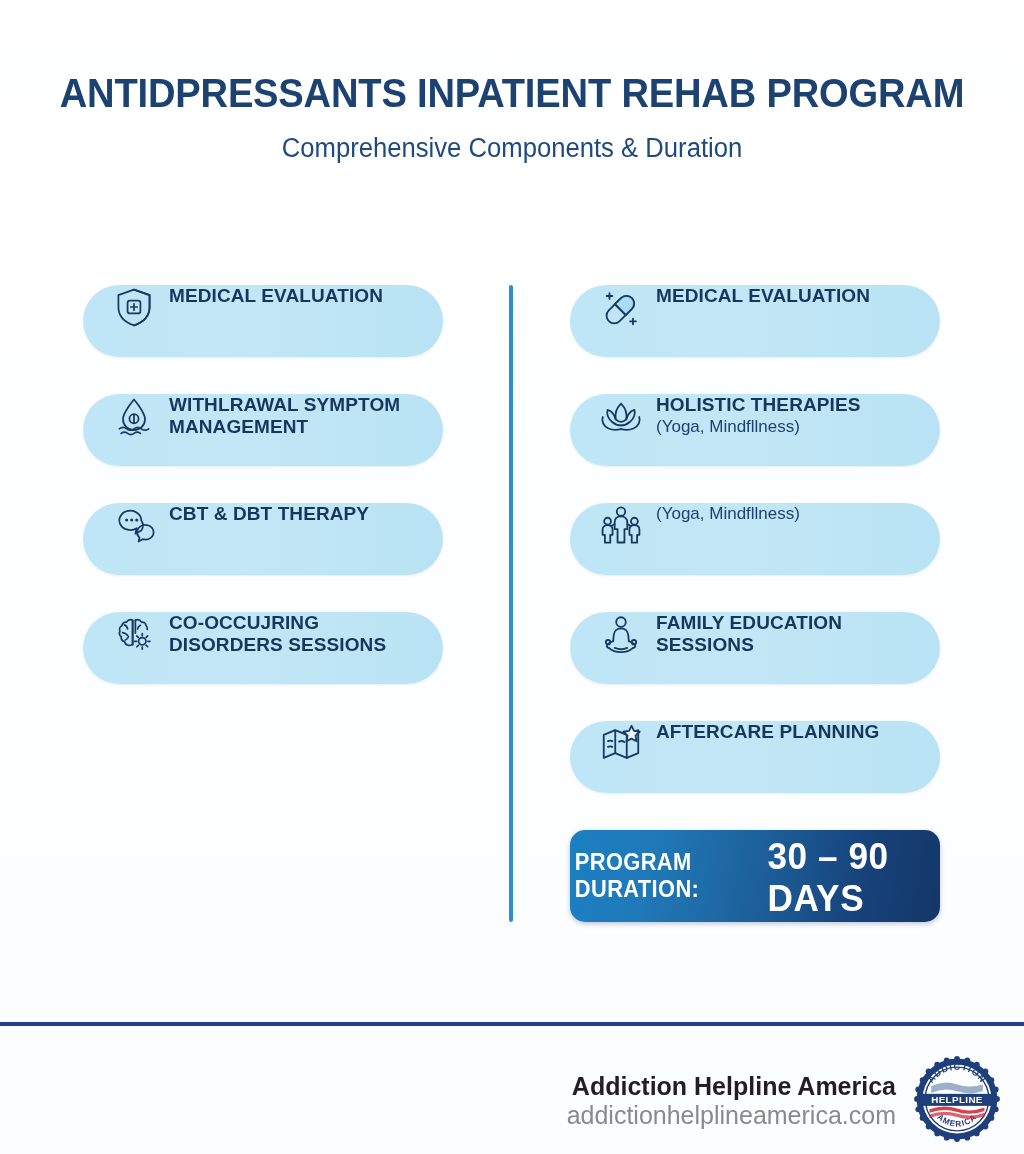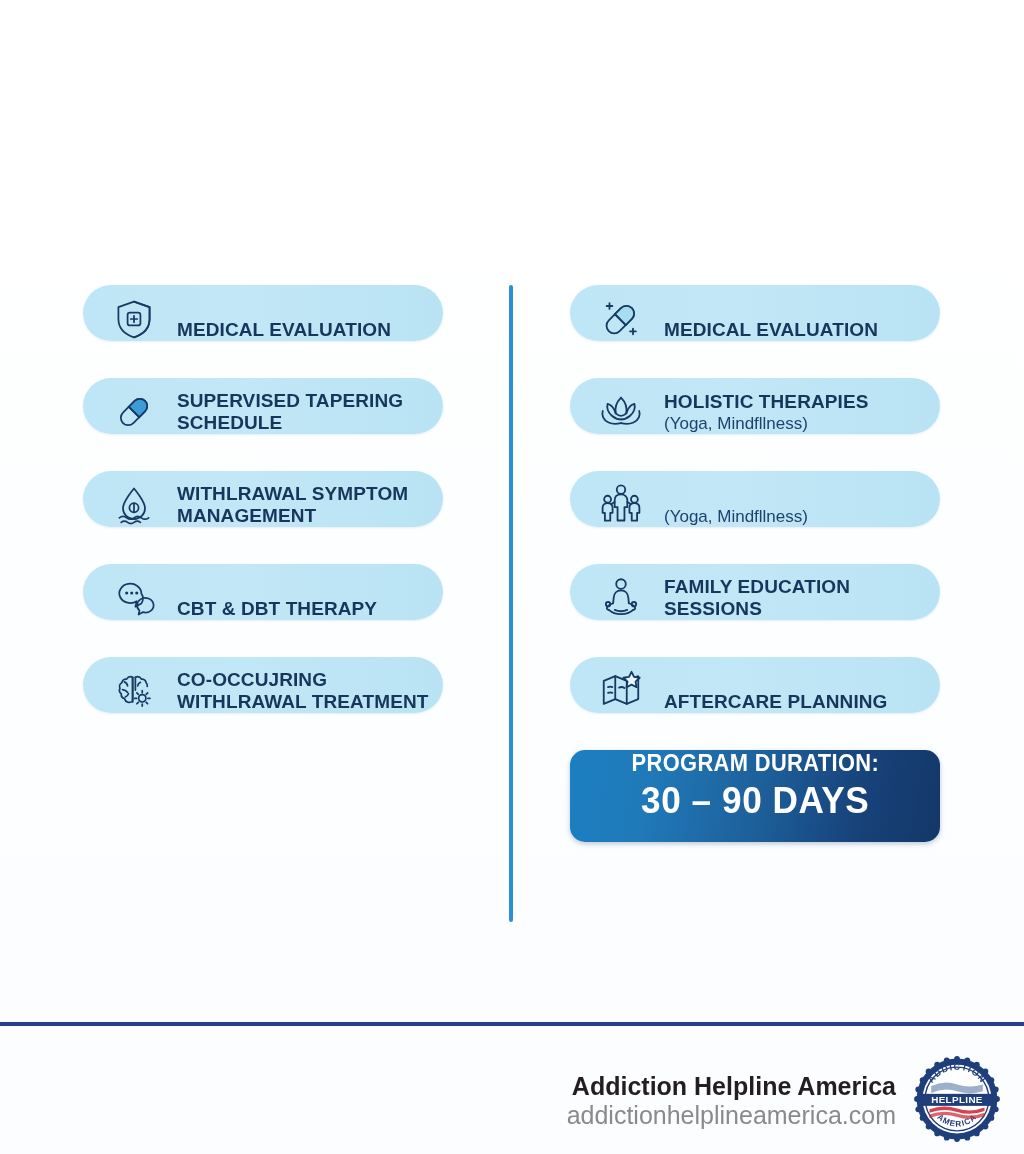--- a/index.html
+++ b/index.html
@@ -34,27 +34,26 @@
 
   
   .columns{position:absolute;left:0;top:285px;width:1024px;height:645px;}
   .vdivider{position:absolute;left:509px;top:0;width:4px;height:637px;background:#2b8fd4;border-radius:2px;}
   .col{position:absolute;top:0;}
   .col-left{left:83px;width:360px;}
   .col-right{left:570px;width:370px;}
 
   .pill{
     position:relative;
-    height:56px;
+    height:72px;
     margin-bottom:37px;
     border-radius:36px;
     background:linear-gradient(90deg,#bfe6f6 0%,#c2e7f6 45%,#b9e3f4 100%);
-    display:flex;align-items:flex-end;
+    display:flex;align-items:flex-start;
     box-shadow:0 1px 2px rgba(120,170,200,0.18);
-    gap:8px;
   }
   .pill .ico{
     width:62px;min-width:62px;
     margin-left:20px;
     display:flex;align-items:center;justify-content:center;
     color:#173a63;
   }
   .pill .txt{
     margin-left:4px;padding-right:14px;
     color:#17365c;
@@ -69,21 +68,21 @@
     color:#1c4270;
   }
   .t-subonly{
     font-size:17px;line-height:21px;font-weight:normal;color:#1c4270;
   }
 
   
   .duration{
     position:relative;height:92px;border-radius:15px;
     background:linear-gradient(100deg,#1b7fc1 0%,#2079b8 22%,#1d5f99 52%,#17427a 78%,#143768 100%);
-    display:flex;flex-direction:column;align-items:center;justify-content:flex-start;
+    display:flex;align-items:center;justify-content:center;
     box-shadow:0 2px 5px rgba(25,60,110,0.28);
     margin-top:16px;
   }
   .dur-label{
     font-family:"Liberation Sans Narrow","Liberation Sans",sans-serif;
     font-size:23px;font-weight:bold;color:#ffffff;letter-spacing:0.4px;
     transform:scaleX(0.95);
   }
   .dur-value{
     font-family:"Liberation Sans Narrow","Liberation Sans",sans-serif;
@@ -97,49 +96,39 @@
   .foot-text{text-align:right;margin-right:18px;}
   .brand{font-size:25px;font-weight:bold;color:#231f20;line-height:30px;}
   .site{font-size:25px;color:#8a8a8d;line-height:24px;margin-top:2px;}
   .seal{width:86px;height:86px;position:relative;}
 </style>
 </head>
 <body>
 
 <div class="page">
 
+  <div class="header">
+    <div class="title">ANTIDPRESSANTS INPATIENT REHAB PROGRAM</div>
+    <div class="subtitle">Comprehensive Components &amp; Duration</div>
+  </div>
 
   <div class="columns">
     <div class="vdivider"></div>
     <div class="col col-left" id="col-left">
         <div class="pill">
           <div class="ico">
             <svg viewBox="0 0 48 48" width="44" height="44">
               <path fill="none" stroke="currentColor" stroke-width="1.9" stroke-linecap="round" stroke-linejoin="round" d="M24 5 L41 11 v13 c0 11-8 17-17 20 -9-3-17-9-17-20 V11 Z"></path>
               <path fill="none" stroke="currentColor" stroke-width="1.9" stroke-linecap="round" stroke-linejoin="round" d="M24 5 L41 11 v13 c0 11-8 17-17 20"></path>
               <rect fill="none" stroke="currentColor" stroke-width="1.9" stroke-linecap="round" stroke-linejoin="round" x="17" y="17" width="14" height="14" rx="2.5"></rect>
               <path fill="none" stroke="currentColor" stroke-width="1.9" stroke-linecap="round" stroke-linejoin="round" d="M24 20.5 v7 M20.5 24 h7"></path>
             </svg>
           </div>
           <div class="txt">
             <div class="t-main">MEDICAL EVALUATION</div>
-          </div>
-        </div>
-        <div class="pill">
-          <div class="ico">
-            <svg viewBox="0 0 48 48" width="44" height="44">
-              <g transform="rotate(-45 24 24)">
-                <rect fill="none" stroke="currentColor" stroke-width="1.9" stroke-linecap="round" stroke-linejoin="round" x="7" y="16" width="34" height="16" rx="8"></rect>
-                <path d="M24 16 h9 a8 8 0 0 1 8 8 a8 8 0 0 1 -8 8 h-9 Z" fill="#3c9dd6" stroke="#173a63" stroke-width="1.9"></path>
-                <path fill="none" stroke="currentColor" stroke-width="1.9" stroke-linecap="round" stroke-linejoin="round" d="M24 16 v16"></path>
-              </g>
-            </svg>
-          </div>
-          <div class="txt">
-            <div class="t-main">SUPERVISED TAPERING SCHEDULE</div>
           </div>
         </div>
         <div class="pill">
           <div class="ico">
             <svg viewBox="0 0 48 48" width="44" height="44">
               <path fill="none" stroke="currentColor" stroke-width="1.9" stroke-linecap="round" stroke-linejoin="round" d="M24 6 C24 6 12 20 12 27.5 A12 12 0 0 0 36 27.5 C36 20 24 6 24 6 Z"></path>
               <circle fill="none" stroke="currentColor" stroke-width="1.9" stroke-linecap="round" stroke-linejoin="round" cx="24" cy="27" r="5"></circle>
               <path fill="none" stroke="currentColor" stroke-width="1.9" stroke-linecap="round" stroke-linejoin="round" d="M24 22.5 v9"></path>
               <path fill="none" stroke="currentColor" stroke-width="1.9" stroke-linecap="round" stroke-linejoin="round" d="M8 38 q4 -3 8 0 t8 0 t8 0 t8 0"></path>
               <path fill="none" stroke="currentColor" stroke-width="1.9" stroke-linecap="round" stroke-linejoin="round" d="M10 43 q3.5 -2.6 7 0 t7 0 t7 0"></path>
@@ -172,21 +161,21 @@
               <path fill="none" stroke="currentColor" stroke-width="1.9" stroke-linecap="round" stroke-linejoin="round" d="M25.5 9 v14"></path>
               <path fill="none" stroke="currentColor" stroke-width="1.9" stroke-linecap="round" stroke-linejoin="round" d="M13.5 14 q3 1.2 3.5 4.5"></path>
               <path fill="none" stroke="currentColor" stroke-width="1.9" stroke-linecap="round" stroke-linejoin="round" d="M11.5 22.5 q3.5 0.5 5.5 3"></path>
               <path fill="none" stroke="currentColor" stroke-width="1.9" stroke-linecap="round" stroke-linejoin="round" d="M14.5 30.5 q2.5 -1 3.5 -3.5"></path>
               <path fill="none" stroke="currentColor" stroke-width="1.9" stroke-linecap="round" stroke-linejoin="round" d="M31 14.5 q-2.6 1.4 -3 4"></path>
               <circle fill="none" stroke="currentColor" stroke-width="1.9" stroke-linecap="round" stroke-linejoin="round" cx="33" cy="32" r="4"></circle>
               <path fill="none" stroke="currentColor" stroke-width="1.9" stroke-linecap="round" stroke-linejoin="round" d="M33 23.6 v2.2 M33 38.2 v2.2 M24.6 32 h2.2 M39.2 32 h2.2 M27.1 26.1 l1.6 1.6 M37.3 36.3 l1.6 1.6 M38.9 26.1 l-1.6 1.6 M28.7 36.3 l-1.6 1.6"></path>
             </svg>
           </div>
           <div class="txt">
-            <div class="t-main">CO-OCCUJRING WITHLRAWAL TREATMENT</div>
+            <div class="t-main">CO-OCCUJRING DISORDERS SESSIONS</div>
           </div>
         </div>
       </div>
     <div class="col col-right" id="col-right">
         <div class="pill">
           <div class="ico">
             <svg viewBox="0 0 48 48" width="46" height="46">
               <g transform="rotate(-45 24 25)">
                 <rect fill="none" stroke="currentColor" stroke-width="1.9" stroke-linecap="round" stroke-linejoin="round" x="6" y="17" width="34" height="16" rx="8"></rect>
                 <path d="M23 17 h9 a8 8 0 0 1 8 8 a8 8 0 0 1 -8 8 h-9 Z" fill="#a8dcf2" stroke="#173a63" stroke-width="1.9"></path>

